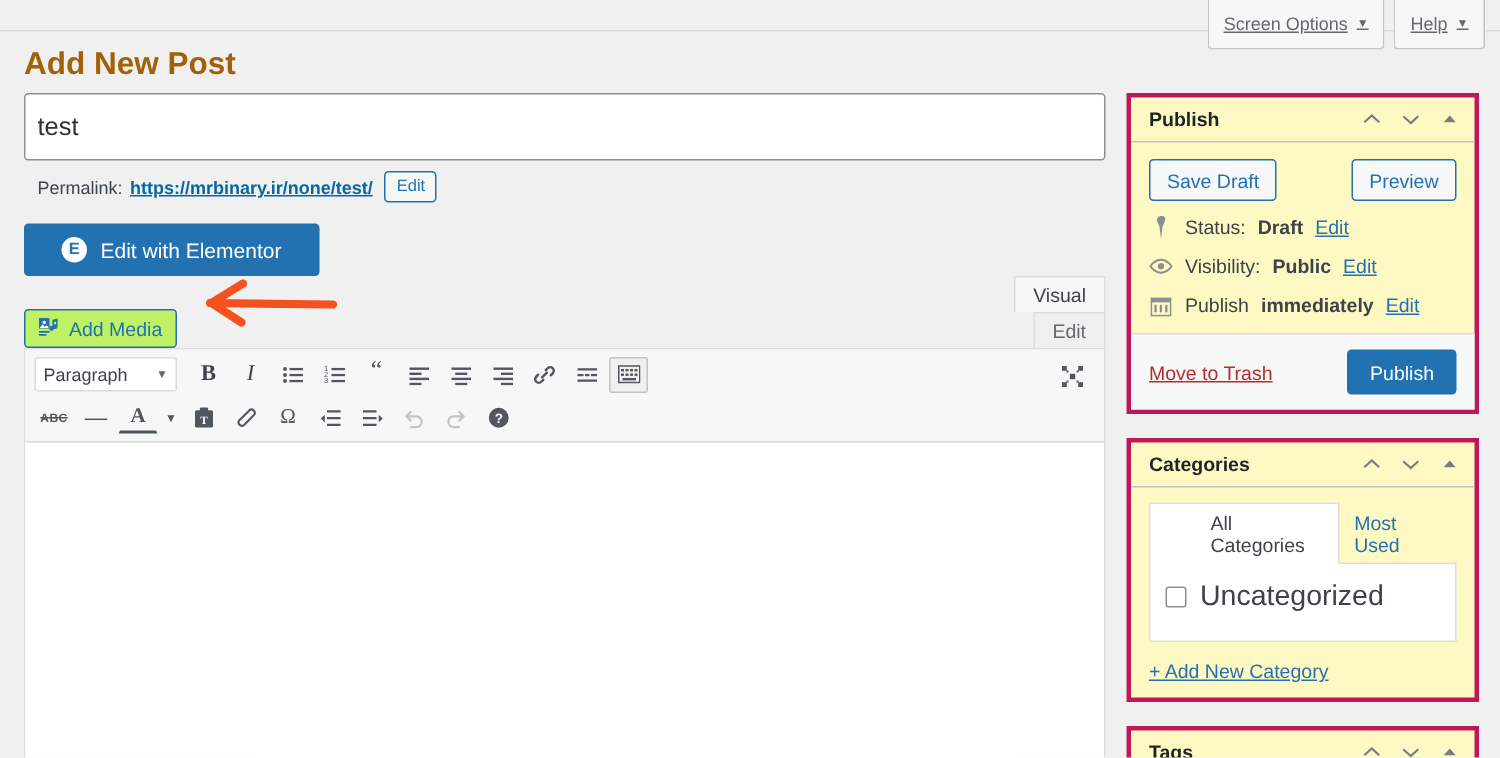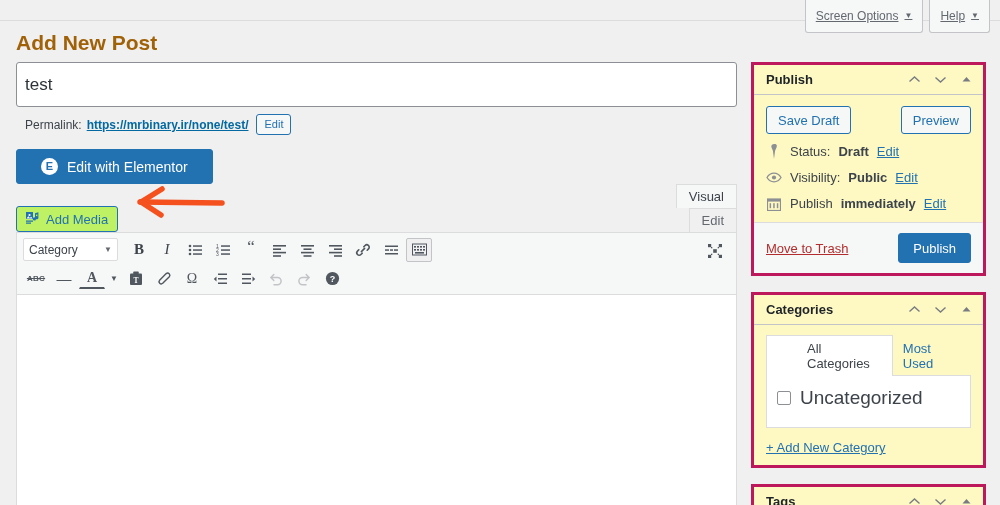--- a/index.html
+++ b/index.html
@@ -229,21 +229,21 @@
         <div class="ed-tab active">Visual</div>
         <div class="ed-tab">Edit</div>
       </div>
     </div>
 
     <div id="editor-box">
       <div id="toolbar">
 
         <div class="trow">
           <div id="para-select">
-            <span>Category</span>
+            <span>Paragraph</span>
             <span class="caret">▼</span>
           </div>
 
           <div class="tbtn" style="font-weight:700;font-family:'Liberation Serif',serif;font-size:15px;color:#3c434a;">B</div>
           <div class="tbtn" style="font-style:italic;font-family:'Liberation Serif',serif;font-size:15px;color:#3c434a;">I</div>
 
           <div class="tbtn">
             <svg width="15" height="14" viewBox="0 0 15 14" fill="#50575e">
               <circle cx="2" cy="3" r="1.3"></circle>
                 <rect x="5" y="2.3" width="9" height="1.5"></rect>

